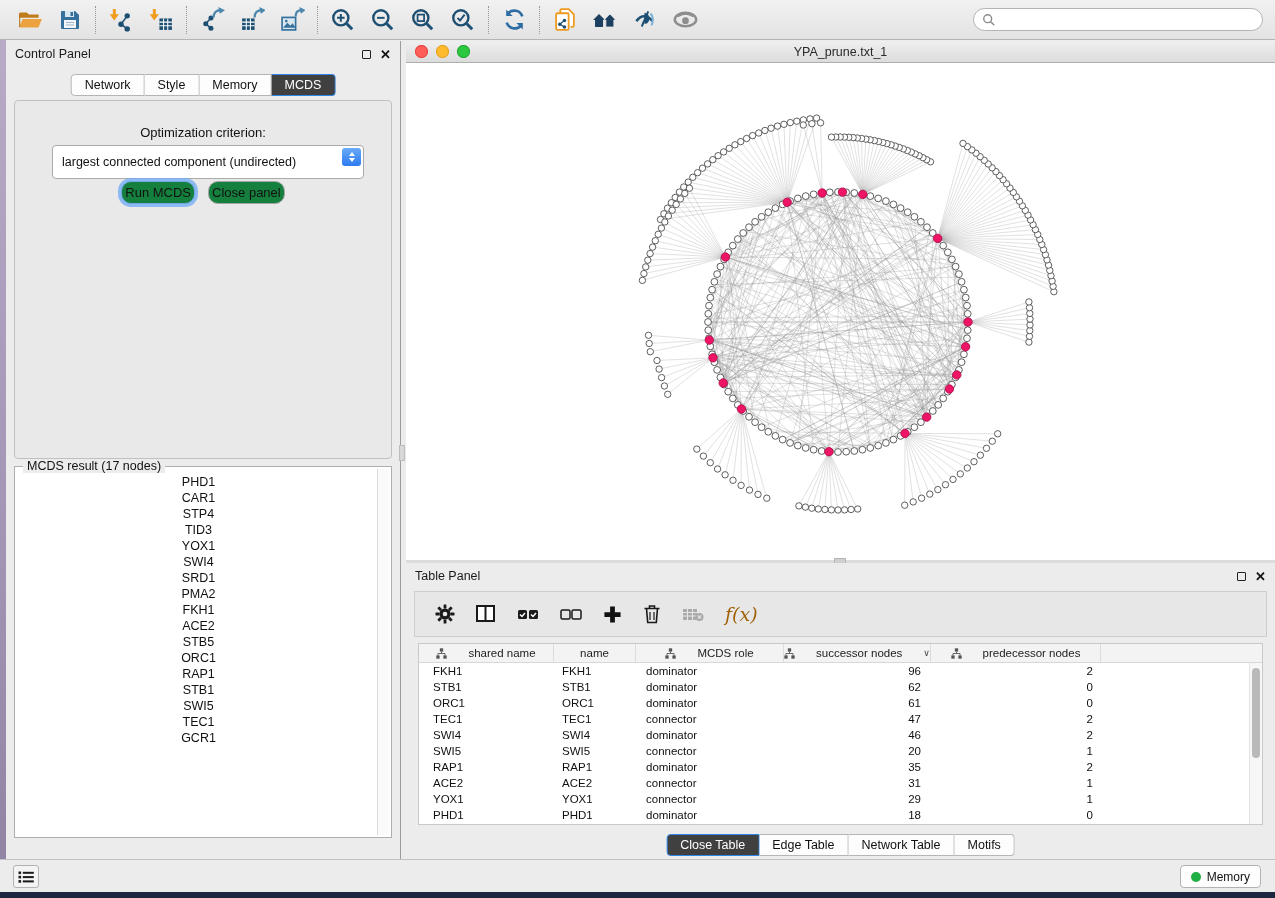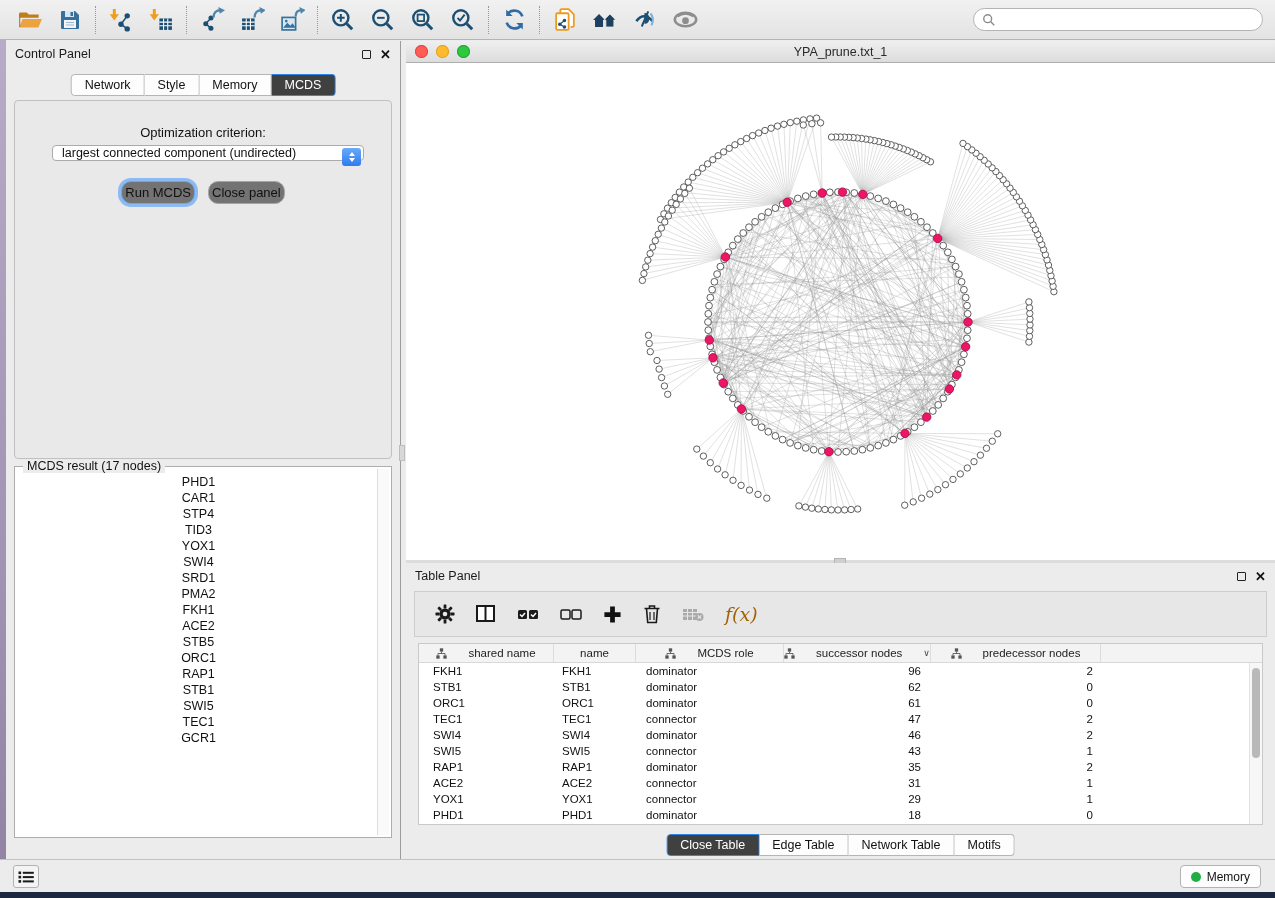--- a/index.html
+++ b/index.html
@@ -43,30 +43,30 @@
     display:flex; z-index:3; }
   .seg-tab { font-size:12.5px; padding:3px 13px; background:#fdfdfd;
     border:1px solid #b5b5b5; border-left:none; color:#111; white-space:nowrap; }
   .seg-tab:first-child { border-left:1px solid #b5b5b5; border-radius:4px 0 0 4px; }
   .seg-tab:last-child { border-radius:0 4px 4px 0; }
   .seg-tab.selected { background:#404040; border-color:#3086e8; color:#fff; }
 
   .cp-box { position:absolute; left:8px; right:8px; top:59px; height:359px;
     background:#e9e9e9; border:1px solid #c0c0c0; border-radius:4px; }
   .opt-label { position:absolute; top:24px; width:100%; text-align:center; font-size:13px; }
-  .dropdown { position:absolute; top:44px; left:37px; width:312px; height:16px;
+  .dropdown { position:absolute; top:44px; left:37px; width:312px; height:34px;
     background:#fff; border:1px solid #ababab; border-radius:4px;
     display:flex; align-items:center; font-size:12.5px; padding-left:9px; }
   .dd-stepper { position:absolute; right:2px; top:2px; width:19px; height:18px;
     border-radius:3px; background:linear-gradient(#69aaf8,#2e7bf0);
     display:flex; flex-direction:column; align-items:center; justify-content:center; gap:2px; }
   .tri-up { width:0; height:0; border-left:3.5px solid transparent; border-right:3.5px solid transparent; border-bottom:4px solid #fff; }
   .tri-dn { width:0; height:0; border-left:3.5px solid transparent; border-right:3.5px solid transparent; border-top:4px solid #fff; }
   .cp-buttons { position:absolute; top:80px; width:100%; display:flex; justify-content:center; gap:13px; }
-  .mac-btn { font-size:13px; padding:3px 3px; background:#737373; color:#111;
+  .mac-btn { font-size:13px; padding:3px 3px; background:#15803d; color:#111;
     border:1px solid #a5a5a5; border-radius:10px; font-family:"Liberation Sans",sans-serif; }
   .mac-btn.focus-ring { box-shadow:0 0 0 3px rgba(110,170,245,.75); border-color:#6ea8e8; }
 
   .mcds-field { position:absolute; left:8px; top:425px; width:378px; height:372px;
     border:1px solid #aeaeae; background:#fff;text-align:center; }
   .mcds-legend { position:absolute; top:-8px; left:8px; background:#ececec;
     padding:0 4px; font-size:12.5px; }
   .mcds-list { position:absolute; inset:4px 16px 2px 2px; overflow:hidden;
     font-size:12.5px; line-height:16px; padding:3px 0 0 5px; }
   .mcds-scroll { position:absolute; top:2px; right:2px; bottom:2px; width:12px;
@@ -1326,21 +1326,21 @@
           <div class="td" style="width: 135px; padding-left: 14px;">SWI4</div>
           <div class="td" style="width: 82px; padding-left: 8px;">SWI4</div>
           <div class="td" style="width: 148px; padding-left: 10px;">dominator</div>
           <div class="td num" style="width: 147px; padding-right: 10px;">46</div>
           <div class="td num" style="width: 170px; padding-right: 8px;">2</div>
         </div>
         <div class="trow">
           <div class="td" style="width: 135px; padding-left: 14px;">SWI5</div>
           <div class="td" style="width: 82px; padding-left: 8px;">SWI5</div>
           <div class="td" style="width: 148px; padding-left: 10px;">connector</div>
-          <div class="td num" style="width: 147px; padding-right: 10px;">43</div>
+          <div class="td num" style="width: 147px; padding-right: 10px;">20</div>
           <div class="td num" style="width: 170px; padding-right: 8px;">1</div>
         </div>
         <div class="trow">
           <div class="td" style="width: 135px; padding-left: 14px;">RAP1</div>
           <div class="td" style="width: 82px; padding-left: 8px;">RAP1</div>
           <div class="td" style="width: 148px; padding-left: 10px;">dominator</div>
           <div class="td num" style="width: 147px; padding-right: 10px;">35</div>
           <div class="td num" style="width: 170px; padding-right: 8px;">2</div>
         </div>
         <div class="trow">

